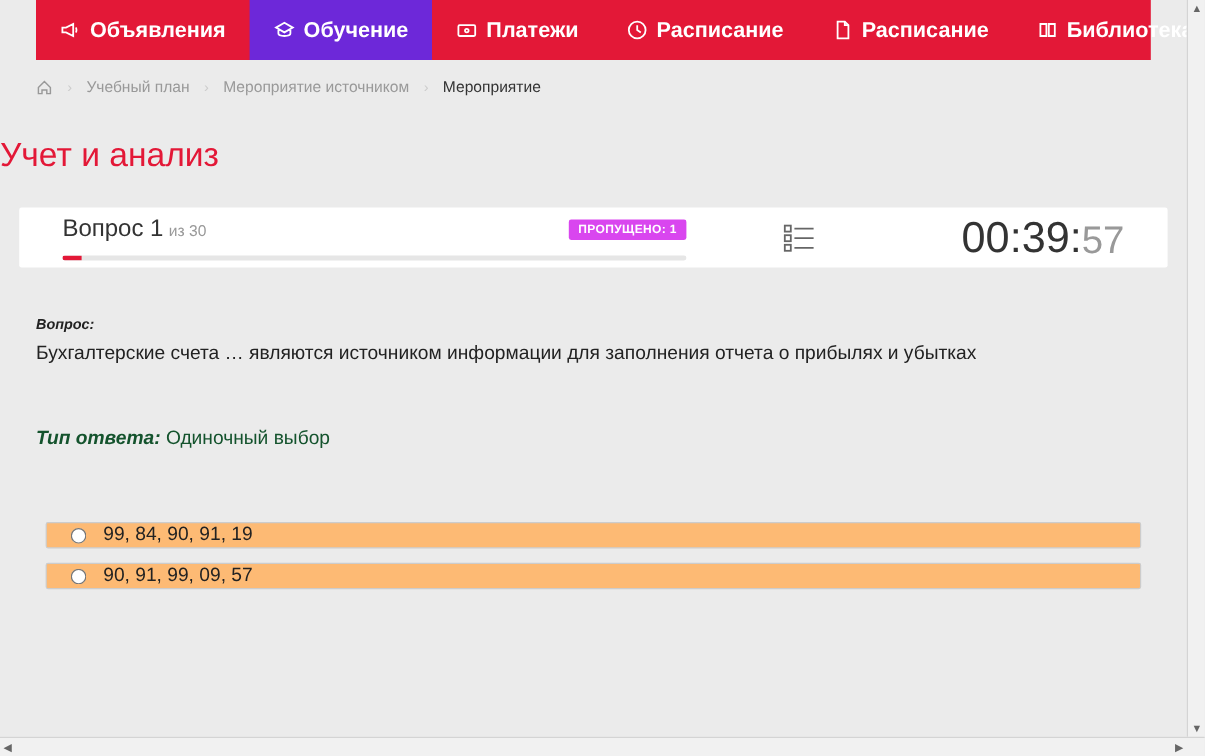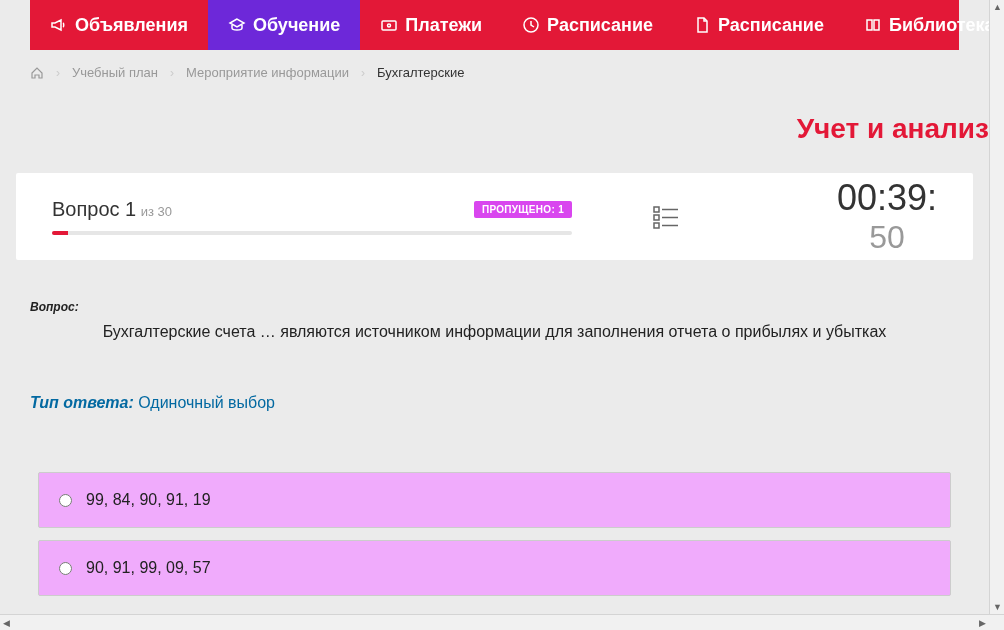--- a/index.html
+++ b/index.html
@@ -114,24 +114,24 @@
     }
     .breadcrumb .sep {
       color: #ccc;
       font-size: 12px;
     }
     .home-icon {
       width: 14px;
       height: 14px;
     }
     .page-title {
-      text-align: right;
+      text-align: left;
       color: #e31837;
       font-size: 28px;
-      font-weight: 700;
+      font-weight: 400;
       margin: 18px 0 28px;
     }
     .status-panel {
       background: #fff;
       margin: 0 16px;
       padding: 4px 36px;
       display: flex;
       align-items: center;
       border-radius: 2px;
     }
@@ -178,59 +178,57 @@
     .list-icon-block {
       margin-left: 80px;
       cursor: pointer;
     }
     .timer {
       margin-left: auto;
       font-size: 36px;
       color: #333;
       font-weight: 400;
       display: flex;
-      align-items: center;
-      flex-direction: column;
+      align-items: flex-end;
     }
     .timer-sec {
       color: #999;
       font-size: 32px;
     }
     .question-section {
       margin: 40px 30px 0;
     }
     .q-label {
       font-weight: bold;
       font-style: italic;
       font-size: 12px;
       color: #222;
     }
     .q-text {
       font-size: 16px;
       color: #222;
       margin-top: 6px;
       line-height: 1.5;
-      text-align: center;
     }
     .answer-type {
       margin-top: 50px;
       font-size: 16px;
-      color: #0369a1;
+      color: #14532d;
     }
     .answer-type b {
       font-style: italic;
     }
     .answers {
       margin: 60px 30px 0;
     }
     .answer-option {
-      background: #f0abfc;
+      background: #fdba74;
       border: 1px solid #ccc;
       border-radius: 2px;
-      padding: 18px 20px;
+      padding: 1px 20px;
       margin-bottom: 12px;
       display: flex;
       align-items: center;
       gap: 14px;
       cursor: pointer;
       font-size: 16px;
       color: #222;
       margin-left: 8px;
       margin-right: 8px;
     }
@@ -302,23 +300,23 @@
 
   <div class="breadcrumb">
     <span class="home-icon">
       <svg width="14" height="14" viewBox="0 0 14 14" fill="none" stroke="#999" stroke-width="1.2">
           <path d="M2 7l5-5 5 5v5H9V9H5v3H2V7z"></path>
         </svg>
     </span>
     <span class="sep">›</span>
     <a>Учебный план</a>
     <span class="sep">›</span>
-    <a>Мероприятие информации</a>
+    <a>Мероприятие источником</a>
     <span class="sep">›</span>
-    <span class="current">Бухгалтерские</span>
+    <span class="current">Мероприятие</span>
   </div>
 
   <h1 class="page-title">Учет и анализ</h1>
 
   <div class="status-panel">
     <div class="progress-block">
       <div class="progress-header">
         <div>
           <span class="question-num">Вопрос 1</span>
           <span class="question-total">из 30</span>
@@ -334,21 +332,21 @@
         <rect x="2" y="4" width="5" height="5"></rect>
           <line x1="10" y1="6.5" x2="26" y2="6.5"></line>
         <rect x="2" y="12" width="5" height="5"></rect>
           <line x1="10" y1="14.5" x2="26" y2="14.5"></line>
         <rect x="2" y="20" width="5" height="5"></rect>
           <line x1="10" y1="22.5" x2="26" y2="22.5"></line>
       </svg>
     </div>
     <div class="timer">
       <span>00:39:</span>
-        <span class="timer-sec">50</span>
+        <span class="timer-sec">57</span>
     </div>
   </div>
 
   <div class="question-section">
     <div class="q-label">Вопрос:</div>
     <div class="q-text">Бухгалтерские счета … являются источником информации для заполнения отчета о прибылях и убытках</div>
     <div class="answer-type">
       <b>Тип ответа:</b>
       <span>Одиночный выбор</span>
     </div>

